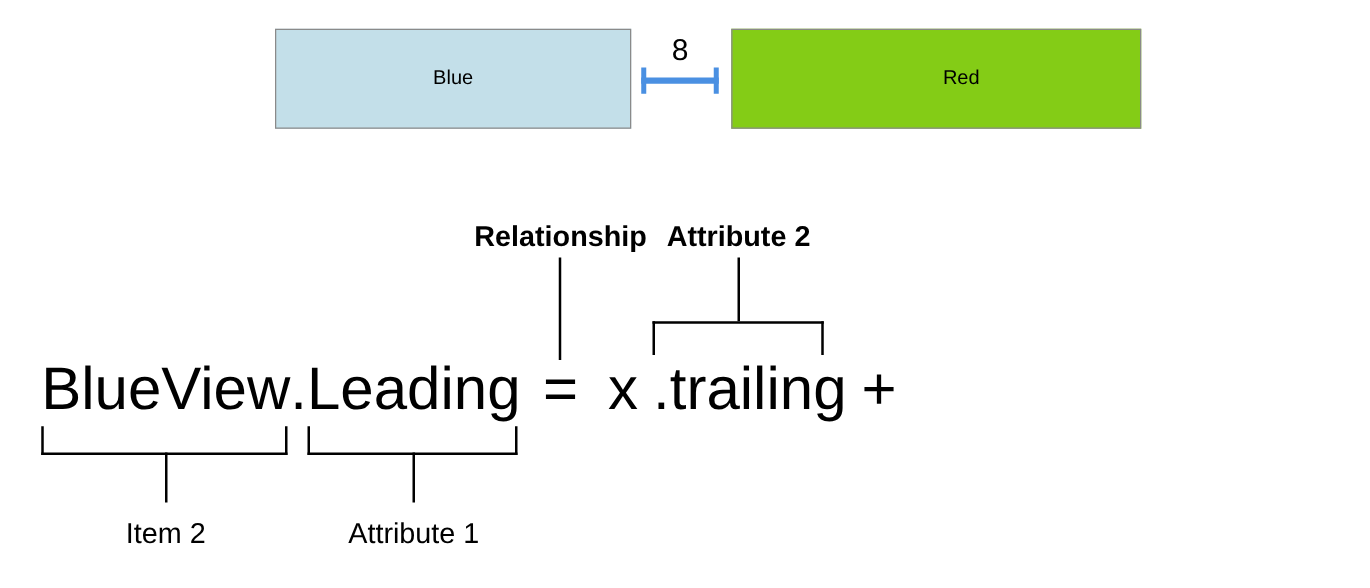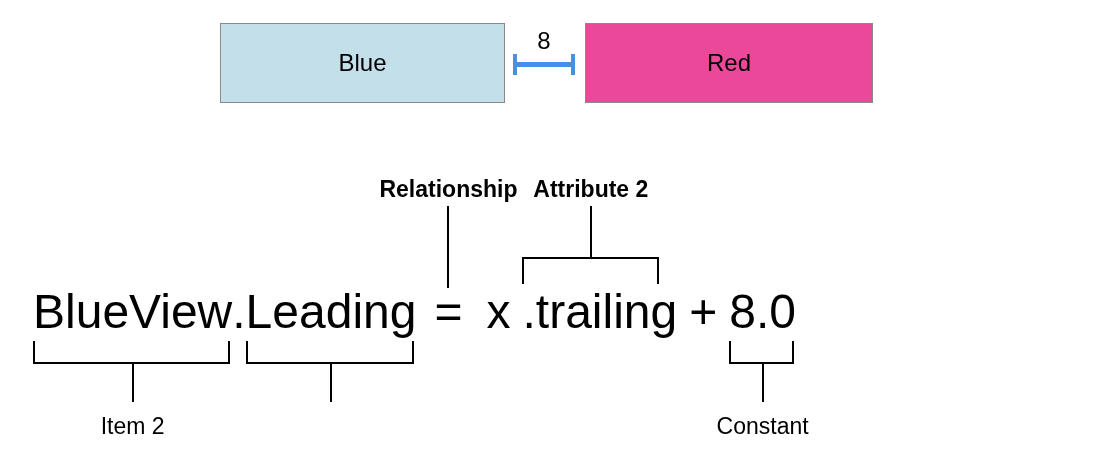--- a/index.html
+++ b/index.html
@@ -9,24 +9,24 @@
     color: #000;
     overflow: hidden;
   }
   .canvas { position: relative; width: 1096px; height: 470px; background: #ffffff; }
 
   
   .view-box {
     position: absolute; top: 23px; height: 78px;
     border: 1px solid #8a8a8a;
     display: flex; align-items: center; justify-content: center;
-    font-size: 24px; color: #000;
+    font-size: 16px; color: #000;
   }
   .view-box.blue { left: 220px; width: 283px; background: #c3dfe9; }
-  .view-box.red  { left: 585px; width: 286px; background: #ec4899; }
+  .view-box.red  { left: 585px; width: 286px; background: #84cc16; padding-left: 40px; }
 
   .ibeam-line { position: absolute; left: 513px; top: 62px; width: 62px; height: 5px; background: #4a90e2; }
   .ibeam-tick { position: absolute; top: 54px; width: 4px; height: 21px; background: #4a90e2; }
   .ibeam-tick.left  { left: 513px; }
   .ibeam-tick.right { left: 571px; }
   .gap-label { position: absolute; left: 513px; top: 27px; width: 62px; text-align: center; font-size: 24px; }
 
   
   .equation {
     position: absolute; left: 33px; top: 288px;
@@ -92,20 +92,21 @@
       <span class="stem-down"></span>
       <span class="sub-label">Item 2</span>
     </span>
 
     <span class="seg">.</span>
 
     <span class="seg">
       <span>Leading</span>
       <span class="ub"></span>
       <span class="stem-down"></span>
+      <span class="sub-label">Attribute 1</span>
     </span>
 
     <span class="sp18"></span>
 
     <span class="seg">
       <span>=</span>
       <span class="rel-line"></span>
       <span class="rel-label">Relationship</span>
     </span>
 
@@ -121,21 +122,15 @@
       <span>.trailing</span>
       <span class="ob"></span>
       <span class="stem-up"></span>
       <span class="top-label">Attribute 2</span>
     </span>
 
     <span class="sp12"></span>
     <span class="seg">+</span>
     <span class="sp12"></span>
 
-    <span class="seg">
-      <span>8.0</span>
-      <span class="ub"></span>
-      <span class="stem-down"></span>
-      <span class="sub-label">Constant</span>
-    </span>
 
   </div>
 </div>
 
 </body></html>

